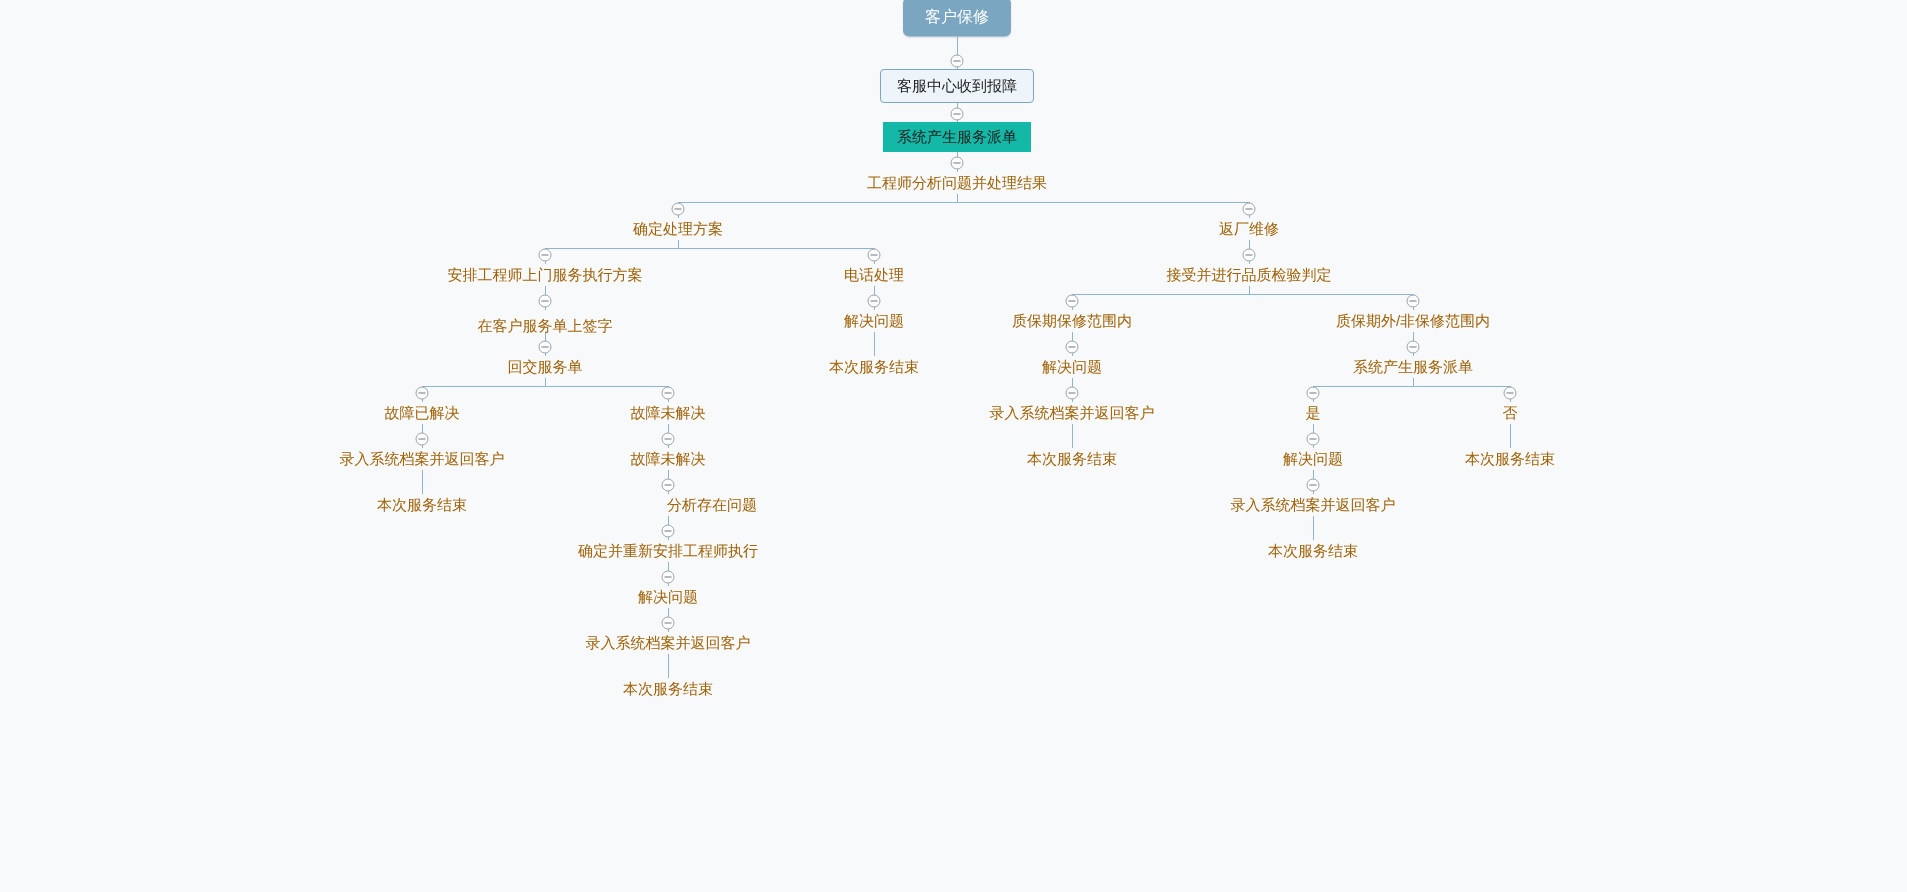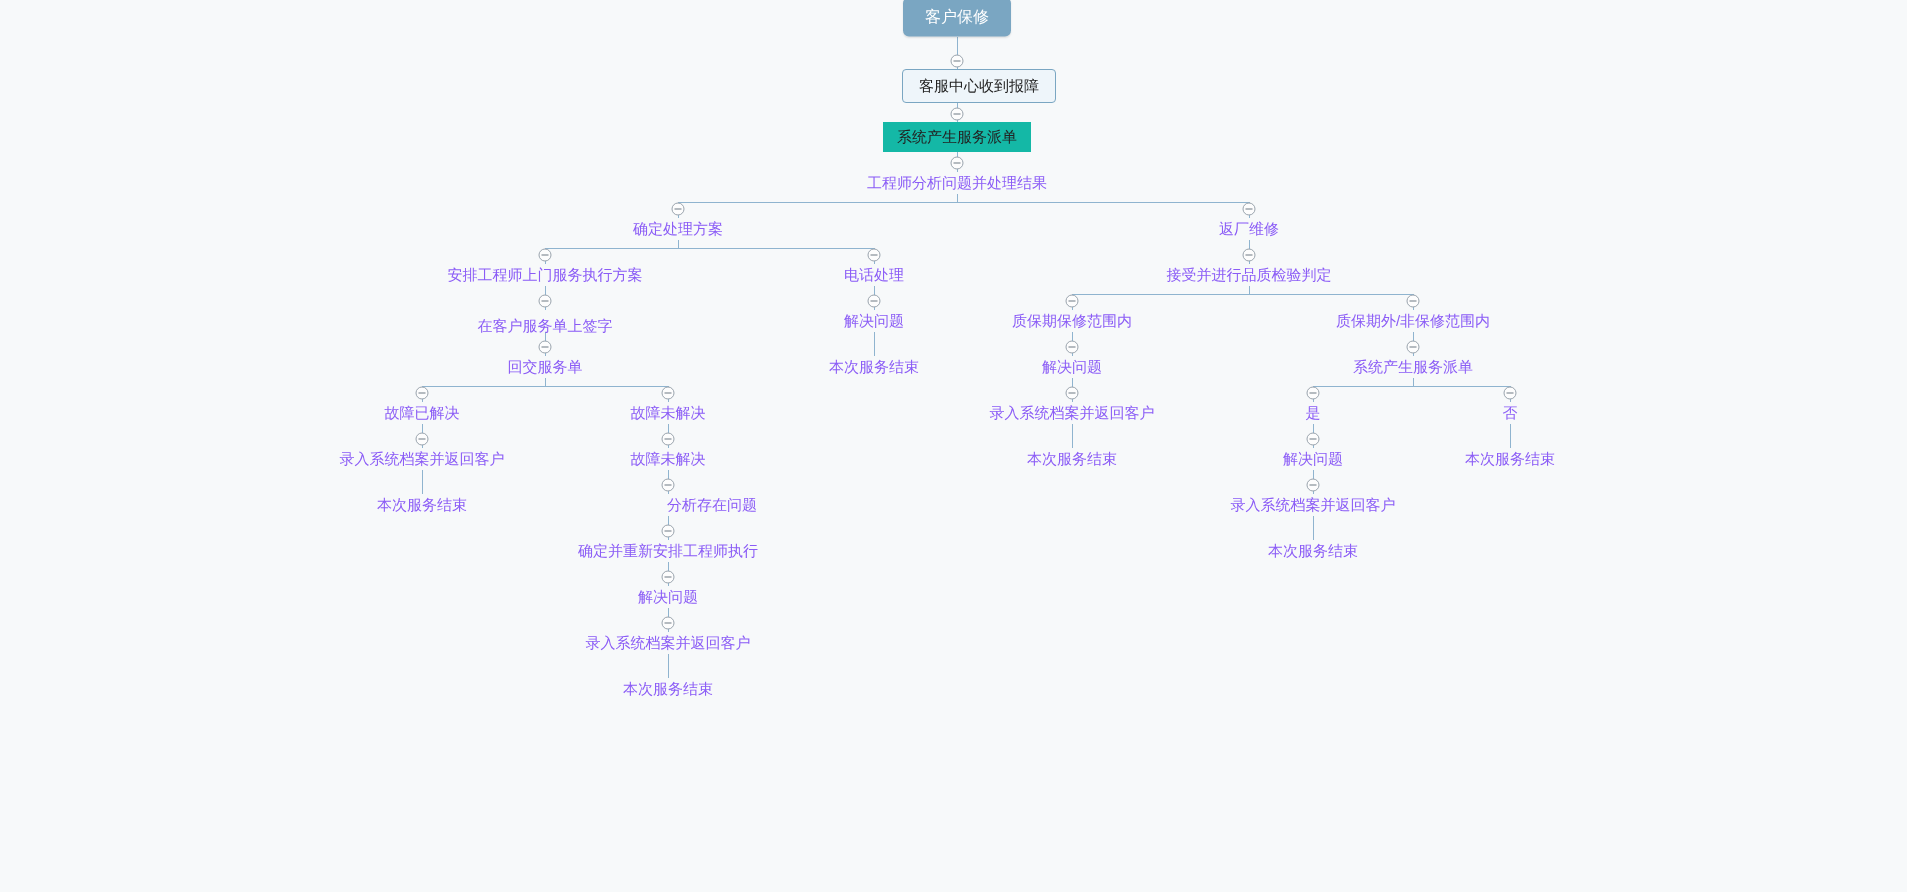--- a/index.html
+++ b/index.html
@@ -27,21 +27,21 @@
     width: 1907px;
     height: 892px;
     pointer-events: none;
   }
   .node {
     position: absolute;
     transform: translate(-50%, -50%);
     white-space: nowrap;
     font-size: 15px;
     line-height: 1.2;
-    color: #8b5cf6;
+    color: #a16207;
     text-align: center;
     box-sizing: border-box;
   }
   .node.plain {
     padding: 3px 6px;
   }
   .node.root {
     background: #7aa6c2;
     color: #ffffff;
     border-radius: 6px;
@@ -127,21 +127,21 @@
       <line x1="1313" y1="386" x2="1510" y2="386" stroke="#8fb4cf" stroke-width="1" shape-rendering="crispEdges"></line>
       <line x1="1313" y1="386" x2="1313" y2="402" stroke="#8fb4cf" stroke-width="1" shape-rendering="crispEdges"></line>
       <line x1="1510" y1="386" x2="1510" y2="402" stroke="#8fb4cf" stroke-width="1" shape-rendering="crispEdges"></line>
       <line x1="1313" y1="424" x2="1313" y2="448" stroke="#8fb4cf" stroke-width="1" shape-rendering="crispEdges"></line>
       <line x1="1313" y1="470" x2="1313" y2="494" stroke="#8fb4cf" stroke-width="1" shape-rendering="crispEdges"></line>
       <line x1="1313" y1="516" x2="1313" y2="540" stroke="#8fb4cf" stroke-width="1" shape-rendering="crispEdges"></line>
       <line x1="1510" y1="424" x2="1510" y2="448" stroke="#8fb4cf" stroke-width="1" shape-rendering="crispEdges"></line>
     </svg>
   <div id="node-layer">
       <div class="node root" style="left: 957px; top: 17px;">客户保修</div>
-      <div class="node boxed" style="left: 957px; top: 86px; margin-left: 22px;">客服中心收到报障</div>
+      <div class="node boxed" style="left: 957px; top: 86px;">客服中心收到报障</div>
       <div class="toggle" style="left: 957px; top: 61px;"></div>
       <div class="node whitebox" style="left: 957px; top: 137px;">系统产生服务派单</div>
       <div class="toggle" style="left: 957px; top: 114px;"></div>
       <div class="node plain" style="left: 957px; top: 183px;">工程师分析问题并处理结果</div>
       <div class="toggle" style="left: 957px; top: 163px;"></div>
       <div class="node plain" style="left: 678px; top: 229px;">确定处理方案</div>
       <div class="toggle" style="left: 678px; top: 209px;"></div>
       <div class="node plain" style="left: 545px; top: 275px;">安排工程师上门服务执行方案</div>
       <div class="toggle" style="left: 545px; top: 255px;"></div>
       <div class="node plain" style="left: 545px; top: 326px;">在客户服务单上签字</div>

